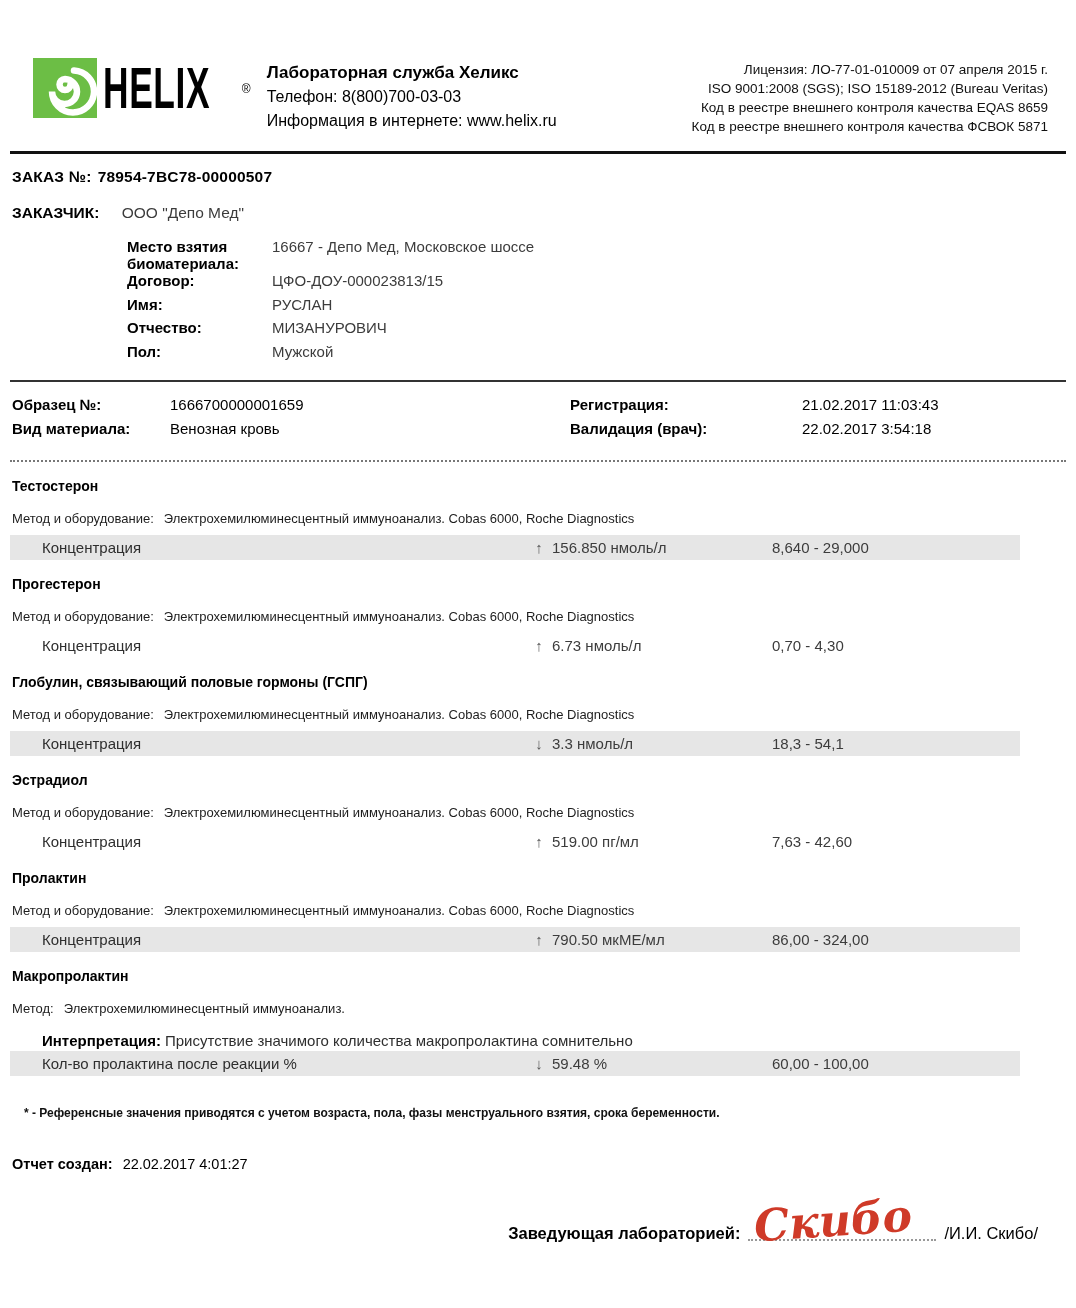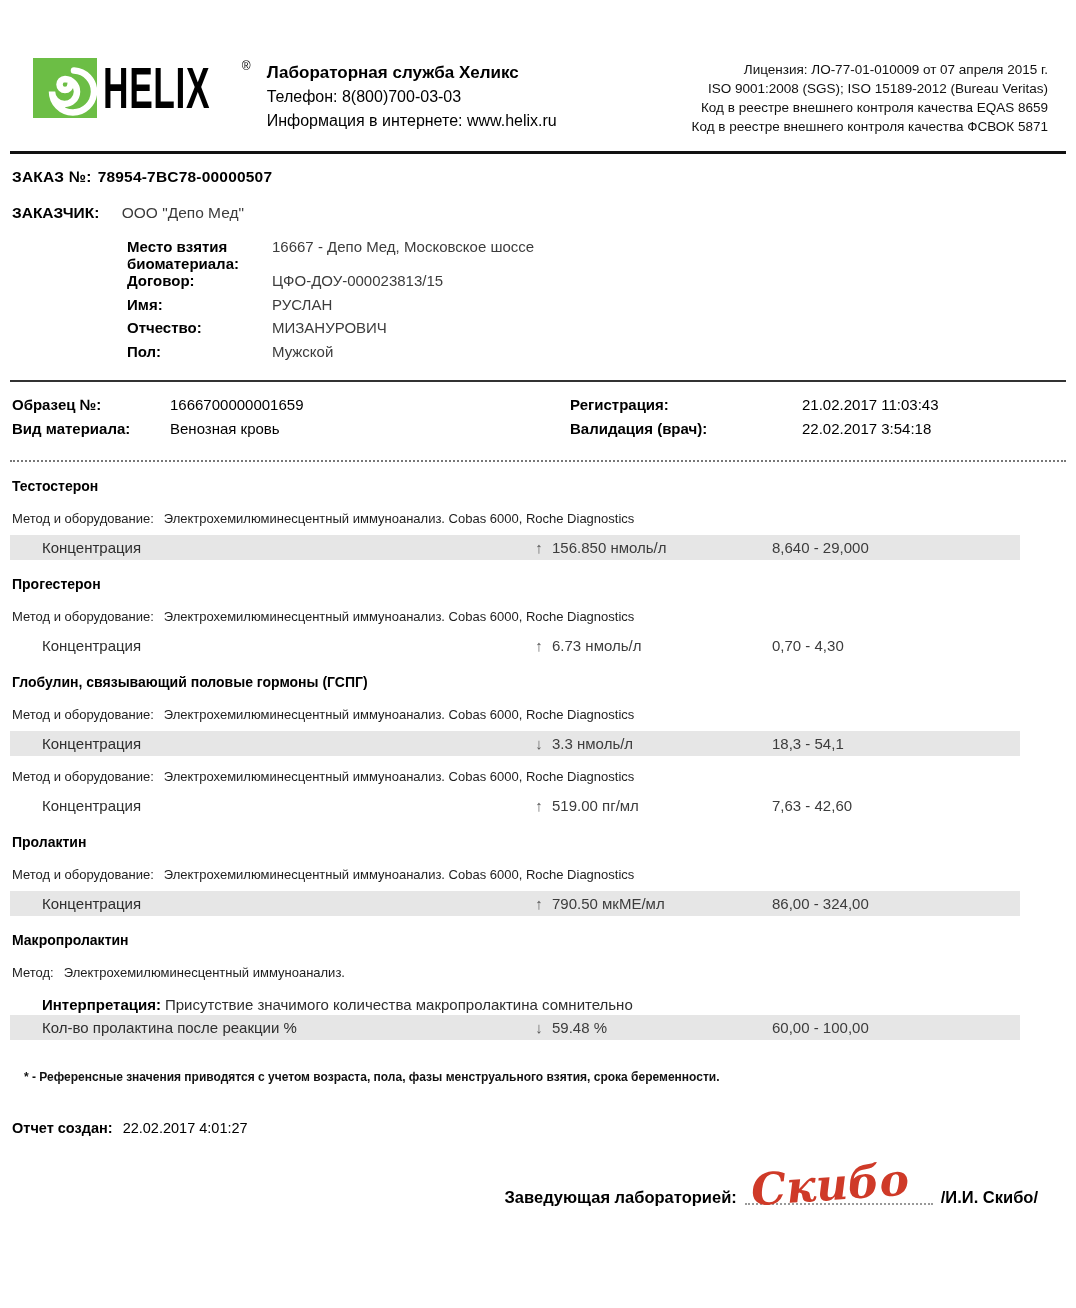--- a/index.html
+++ b/index.html
@@ -8,21 +8,21 @@
     width:1076px; height:1308px;
     font-family:"Liberation Sans", sans-serif;
     color:#000; position:relative; overflow:hidden;
   }
   .page { padding:0 10px; }
 
   
   .header { display:flex; justify-content:space-between; align-items:flex-start; padding:58px 18px 0 23px; }
   .brand { display:flex; align-items:flex-start; }
   .logo-square { width:64px; height:60px; background:#6cbe45; display:flex; align-items:center; justify-content:center; }
-  .logo-word-wrap { display:flex; align-items:flex-start; margin-left:6px; }
+  .logo-word-wrap { display:flex; align-items:center; margin-left:6px; }
   .logo-word {
     font-weight:bold; font-size:57px; line-height:60px; letter-spacing:1px;
     display:inline-block; transform:scaleX(0.62); transform-origin:0 0; white-space:nowrap;
   }
   .reg-mark { font-size:12px; margin-left:-34px; margin-top:1px; }
   .brand-text { margin-left:16px; padding-top:3px; }
   .brand-line1 { font-size:17px; font-weight:bold; line-height:24px; }
   .brand-line2, .brand-line3 { font-size:16px; line-height:24px; }
   .license { text-align:right; font-size:13.5px; line-height:19px; color:#111; padding-top:2px; }
 
@@ -82,21 +82,21 @@
   .report-line .val { margin-left:6px; }
 
   .sign-row { display:flex; justify-content:flex-end; align-items:flex-end; margin:52px 28px 0 0; }
   .sign-lbl { font-weight:bold; font-size:16.5px; }
   .sig-line { width:188px; border-bottom:2px dotted #999; height:6px; margin:0 8px 2px 8px; position:relative; }
   .sig-script {
     position:absolute; left:6px; bottom:-4px;
     font-family:"DejaVu Serif", serif; font-style:italic; font-weight:bold;
     font-size:44px; color:#cf3a28; transform:rotate(-4deg); white-space:nowrap; line-height:1;
   }
-  .sign-name { font-weight:bold; font-size:16.5px; }
+  .sign-name { font-weight:normal; font-size:16.5px; }
 </style>
 </head>
 <body>
 
 <div class="page">
 
   <div class="header">
     <div class="brand">
       <div class="logo-square">
         <span>
@@ -225,20 +225,21 @@
       <div class="c-name">Концентрация</div>
       <div class="c-result">
         <span class="flag">↓</span>
         <span class="rval">3.3 нмоль/л</span>
       </div>
       <div class="c-ref">18,3 - 54,1</div>
     </div>
   </div>
 
   <div class="test-block">
+    <div class="test-title">Эстрадиол</div>
     <div class="method-line">
       <span class="m-lbl">Метод и оборудование:</span><span>Электрохемилюминесцентный иммуноанализ. Cobas 6000, Roche Diagnostics</span>
     </div>
     <div class="trow">
       <div class="c-name">Концентрация</div>
       <div class="c-result">
         <span class="flag">↑</span>
         <span class="rval">519.00 пг/мл</span>
       </div>
       <div class="c-ref">7,63 - 42,60</div>

